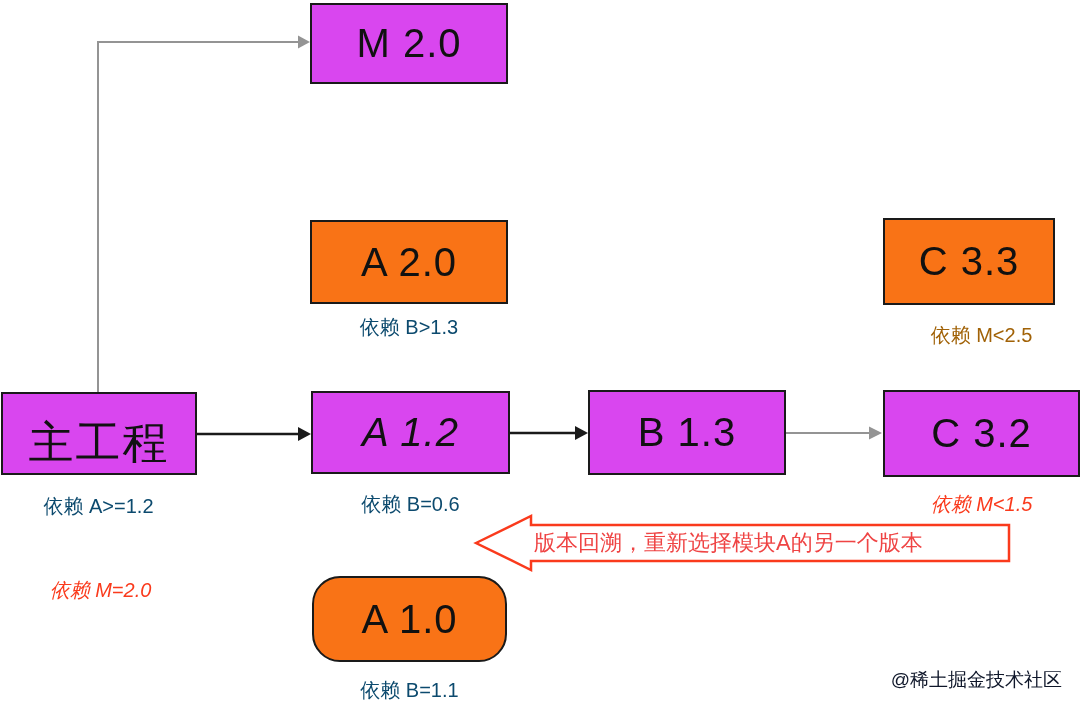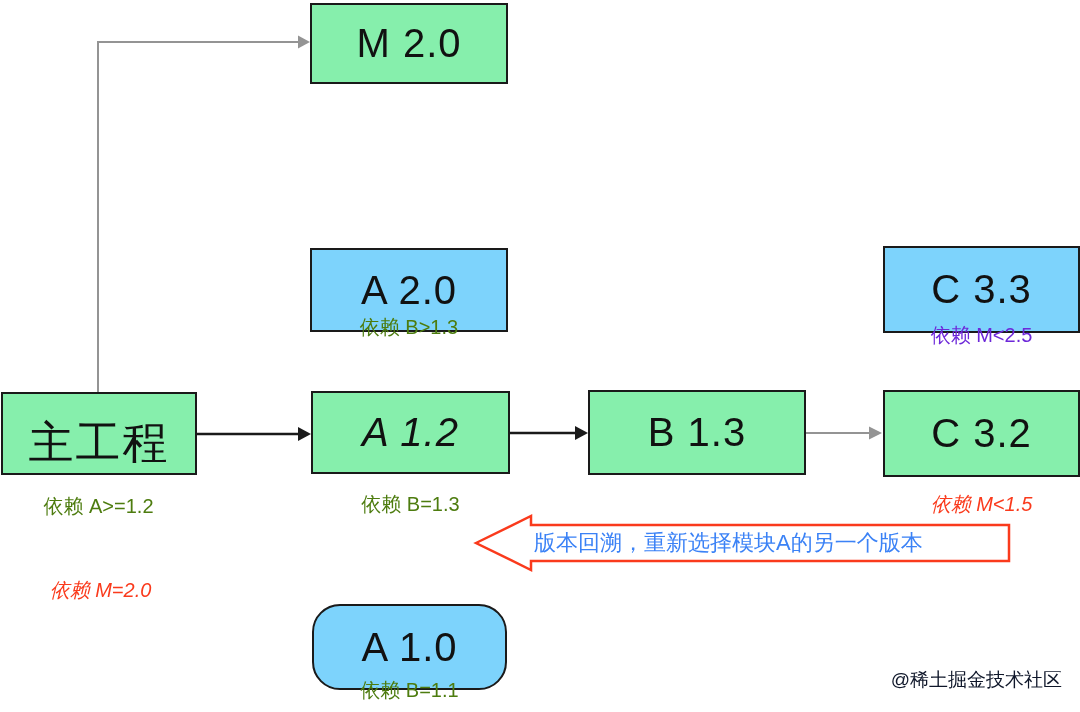--- a/index.html
+++ b/index.html
@@ -8,57 +8,57 @@
     width:1080px;height:712px;
     background:#ffffff;
     font-family:"Liberation Sans","DejaVu Sans",sans-serif;
     overflow:hidden;
   }
   #connectors{position:absolute;left:0;top:0;width:1080px;height:712px;z-index:1;}
   .node{
     position:absolute;
     box-sizing:border-box;
     border:2.5px solid #1a1a1a;
-    background:#86efac;
+    background:#d946ef;
     display:flex;align-items:center;justify-content:center;
     font-size:40px;color:#111111;
     letter-spacing:1px;
     z-index:2;
   }
-  .node.gray{background:#7dd3fc;margin-top:28px;}
+  .node.gray{background:#f97316;}
   .node.main-node{font-size:45px;font-weight:500;letter-spacing:2px;align-items:flex-end;}
   .dep{
     position:absolute;
     text-align:center;
-    font-size:20px;color:#4d7c0f;
+    font-size:20px;color:#0c4a6e;
     z-index:2;
     line-height:24px;
     white-space:nowrap;
   }
   .dep.red{color:#fa3a1c;font-style:italic;}
-  .dep.green{color:#6d28d9;}
+  .dep.green{color:#a16207;}
   .callout-text{
     position:absolute;
     left:534px;top:530px;width:470px;height:26px;
-    font-size:22px;line-height:26px;color:#3b82f6;
+    font-size:22px;line-height:26px;color:#ef4444;
     z-index:3;white-space:nowrap;
   }
   .watermark{
     position:absolute;
     right:18px;top:667px;
     font-size:19px;color:#0f172a;
     z-index:2;white-space:nowrap;
   }
   
   #node-m20 {left:310px;top:3px;  width:198px;height:81px;}
   #node-a20 {left:310px;top:220px;width:198px;height:84px;}
-  #node-c33 {left:883px;top:218px;width:197px;height:87px;}
+  #node-c33 {left:883px;top:218px;width:172px;height:87px;}
   #node-main{left:1px;  top:392px;width:196px;height:83px;}
   #node-a12 {left:311px;top:391px;width:199px;height:83px;font-style:italic;}
-  #node-b13 {left:588px;top:390px;width:218px;height:85px;}
+  #node-b13 {left:588px;top:390px;width:198px;height:85px;}
   #node-c32 {left:883px;top:390px;width:197px;height:87px;align-items:center;}
   #node-a10 {left:312px;top:576px;width:195px;height:86px;border-radius:28px;}
   
   #dep-a20  {left:310px;width:198px;top:315px;}
   #dep-c33  {left:883px;width:197px;top:323px;}
   #dep-main1{left:0px;  width:197px;top:494px;}
   #dep-main2{left:2px;  width:197px;top:543px;margin-top:35px;}
   #dep-a12  {left:311px;width:199px;top:492px;}
   #dep-b13  {left:588px;width:198px;top:492px;}
   #dep-c32  {left:883px;width:197px;top:492px;}
@@ -127,21 +127,21 @@
   </div>
 
   <div class="dep" id="dep-a20">依赖 B&gt;1.3</div>
 
   <div class="dep green" id="dep-c33">依赖 M&lt;2.5</div>
 
   <div class="dep" id="dep-main1">依赖 A&gt;=1.2</div>
 
   <div class="dep red" id="dep-main2">依赖 M=2.0</div>
 
-  <div class="dep" id="dep-a12">依赖 B=1.3</div>
+  <div class="dep" id="dep-a12">依赖 B=0.6</div>
 
 
   <div class="dep red" id="dep-c32">依赖 M&lt;1.5</div>
 
   <div class="dep" id="dep-a10">依赖 B=1.1</div>
 
   <div class="callout-text">版本回溯，重新选择模块A的另一个版本</div>
 
   <div class="watermark">@稀土掘金技术社区</div>
 

